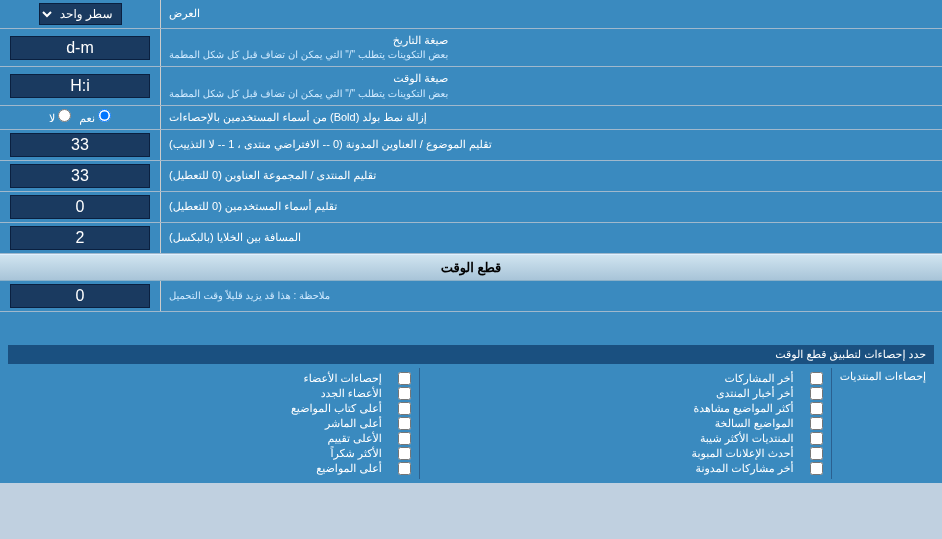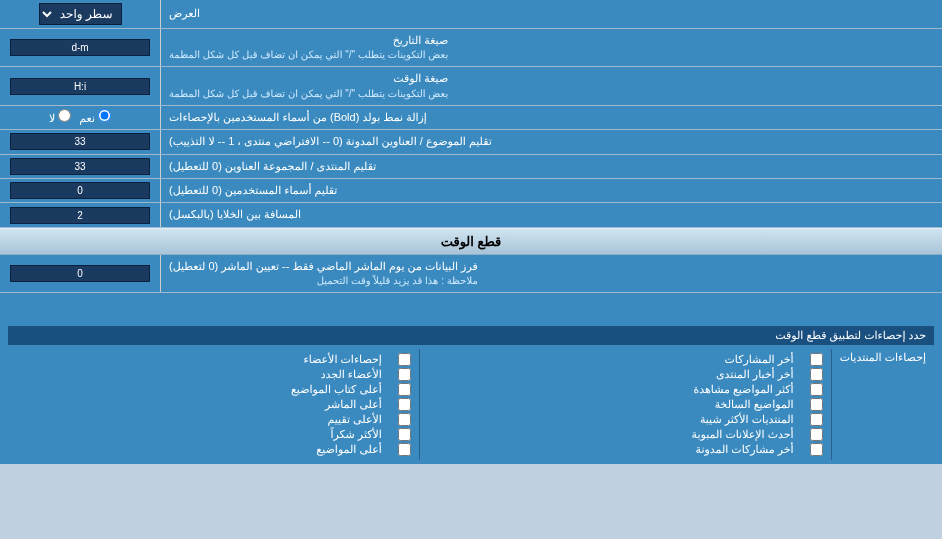--- a/index.html
+++ b/index.html
@@ -51,21 +51,21 @@
       align-items: center;
       justify-content: center;
       min-width: 160px;
     }
 
     .input-field {
       background: #1a3a60;
       color: #fff;
       border: 1px solid #0a2040;
       padding: 2px 6px;
-      font-size: 10px;
+      font-size: 16px;
       text-align: center;
       width: 140px;
       direction: ltr;
     }
 
     .select-field {
       background: #1a3a60;
       color: #fff;
       border: 1px solid #0a2040;
       padding: 2px 4px;
@@ -241,21 +241,20 @@
     </div>
   </div>
 
   <div class="section-header">
     <span>قطع الوقت</span>
   </div>
 
   <div class="row">
     <div class="row-label">
       <div>
-        <span>فرز البيانات من يوم الماشر الماضي فقط -- تعيين الماشر (0 لتعطيل)</span>
         <small>ملاحظة : هذا قد يزيد قليلاً وقت التحميل</small>
       </div>
     </div>
     <div class="row-input">
       <input class="input-field" type="text" value="0" style="">
     </div>
   </div>
 
   <div class="checkboxes-section">
     <div class="checkboxes-header">

